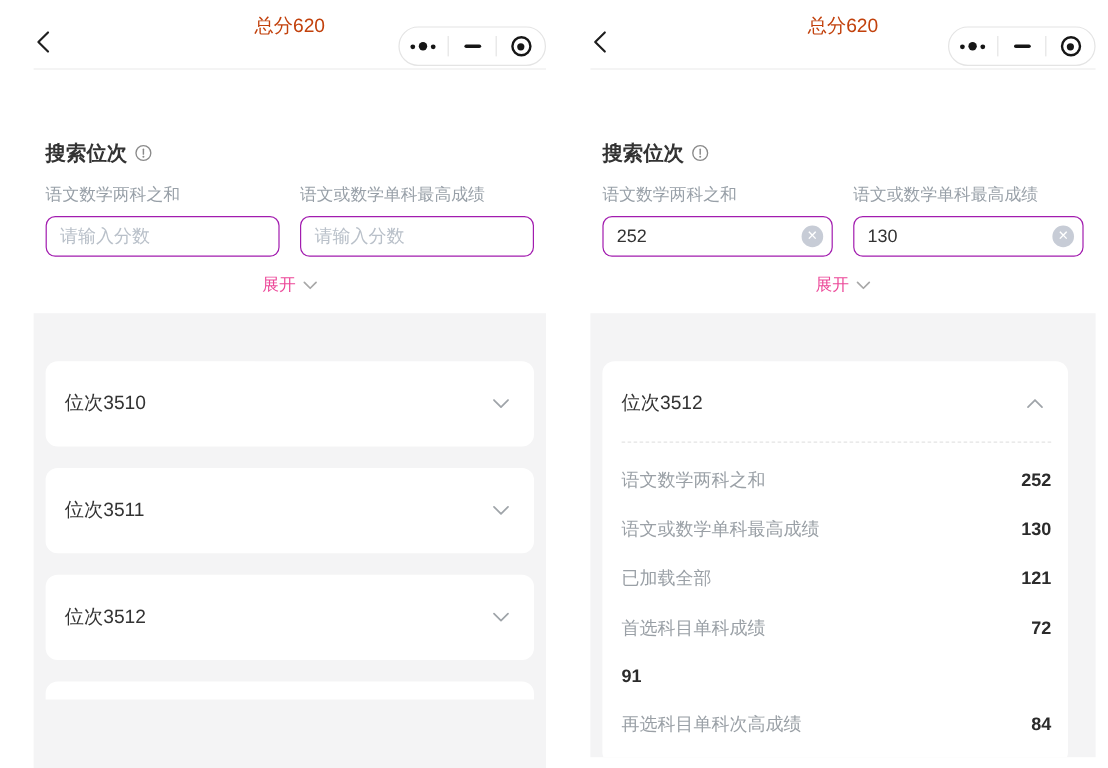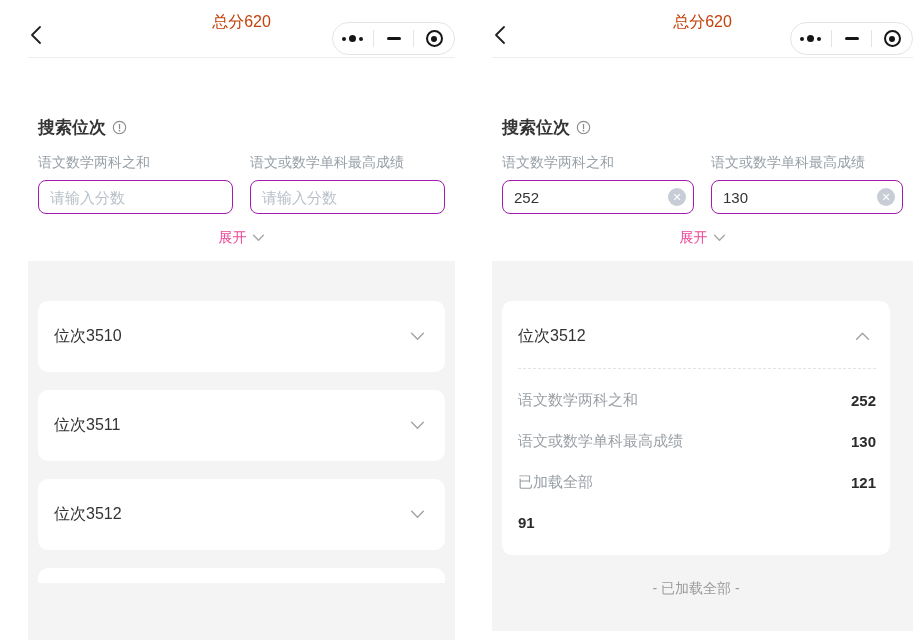--- a/index.html
+++ b/index.html
@@ -241,21 +241,29 @@
           </div>
           <div class="exp-row">
             <span class="exp-label">语文或数学单科最高成绩</span>
             <span class="exp-value">130</span>
           </div>
           <div class="exp-row">
             <span class="exp-label">已加载全部</span>
             <span class="exp-value">121</span>
           </div>
           <div class="exp-row">
+            <span class="exp-label">首选科目单科成绩</span>
+            <span class="exp-value">72</span>
+          </div>
+          <div class="exp-row">
             <span class="exp-value">91</span>
           </div>
+          <div class="exp-row">
+            <span class="exp-label">再选科目单科次高成绩</span>
+            <span class="exp-value">84</span>
+          </div>
         </div>
       </div>
       <div class="list-footer">- 已加载全部 -</div>
     </div>
   </div>
 
 </div>
 
 </body></html>

